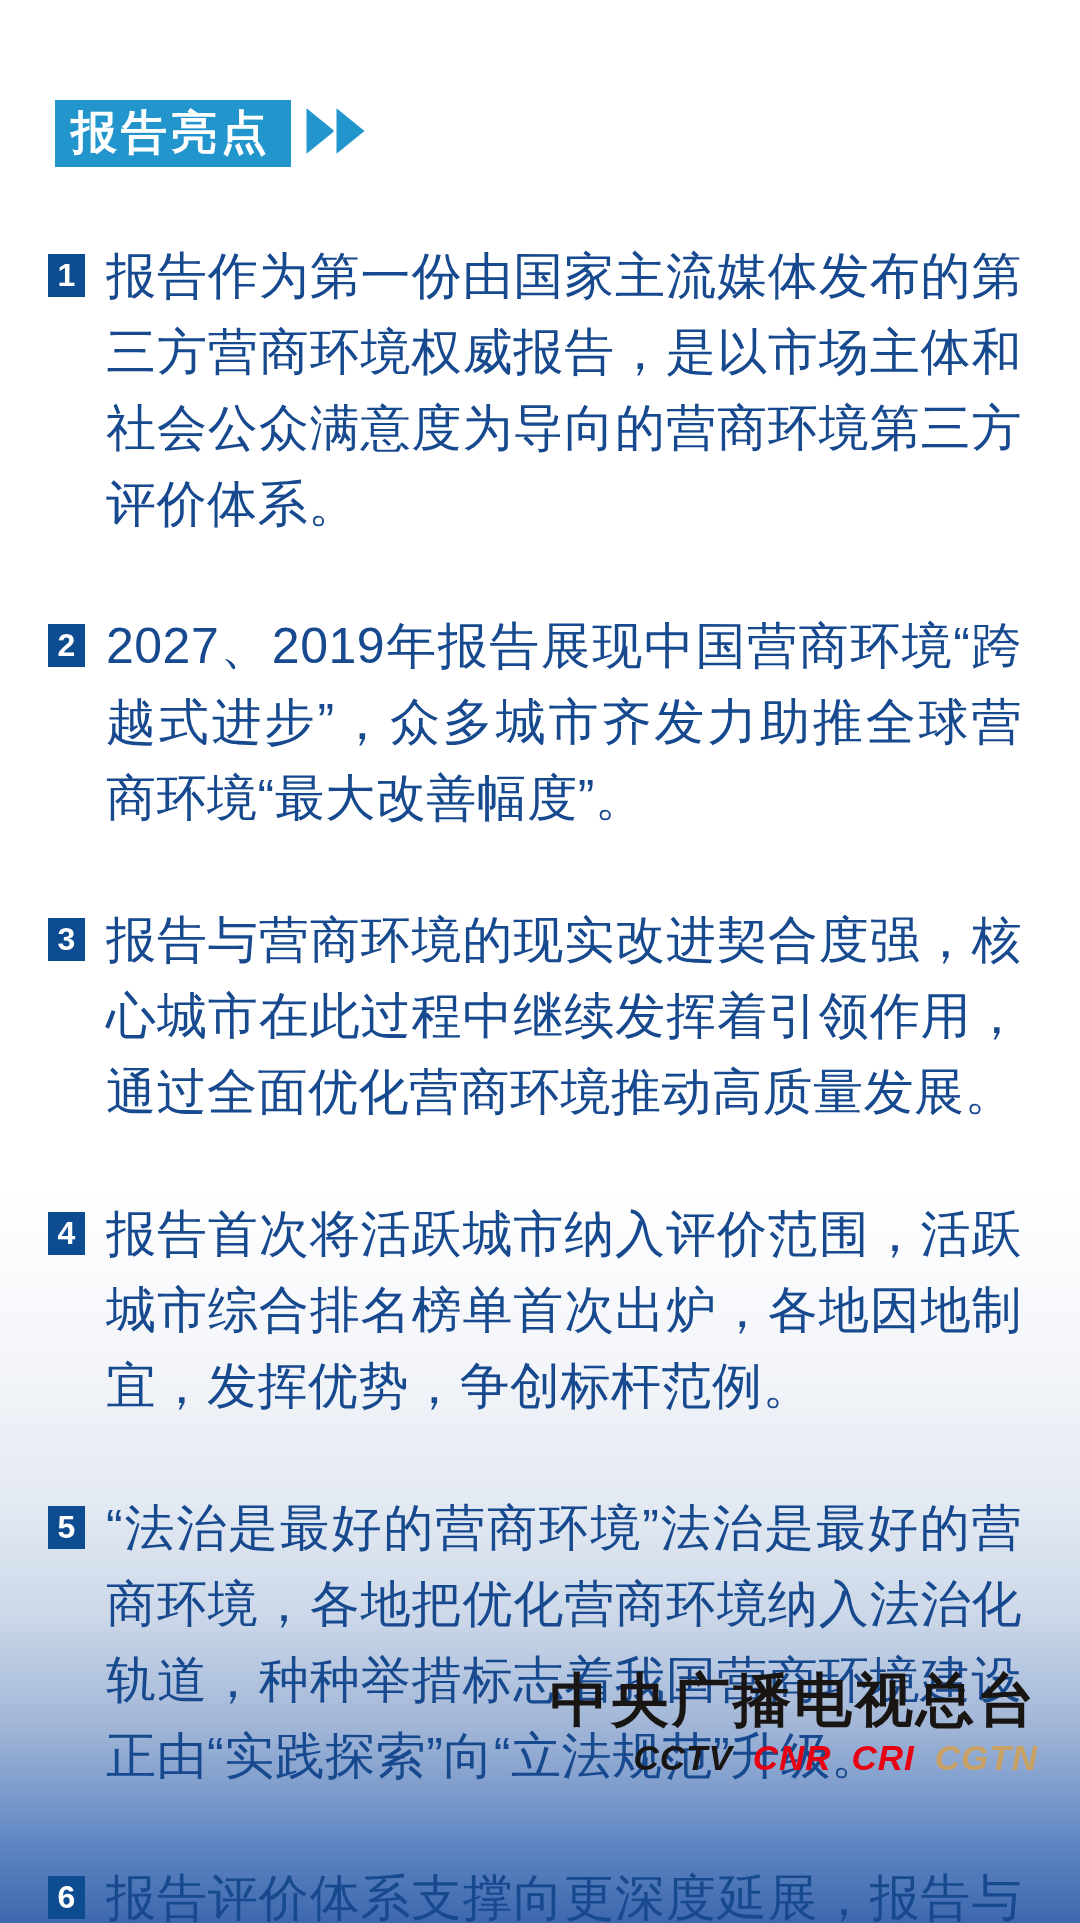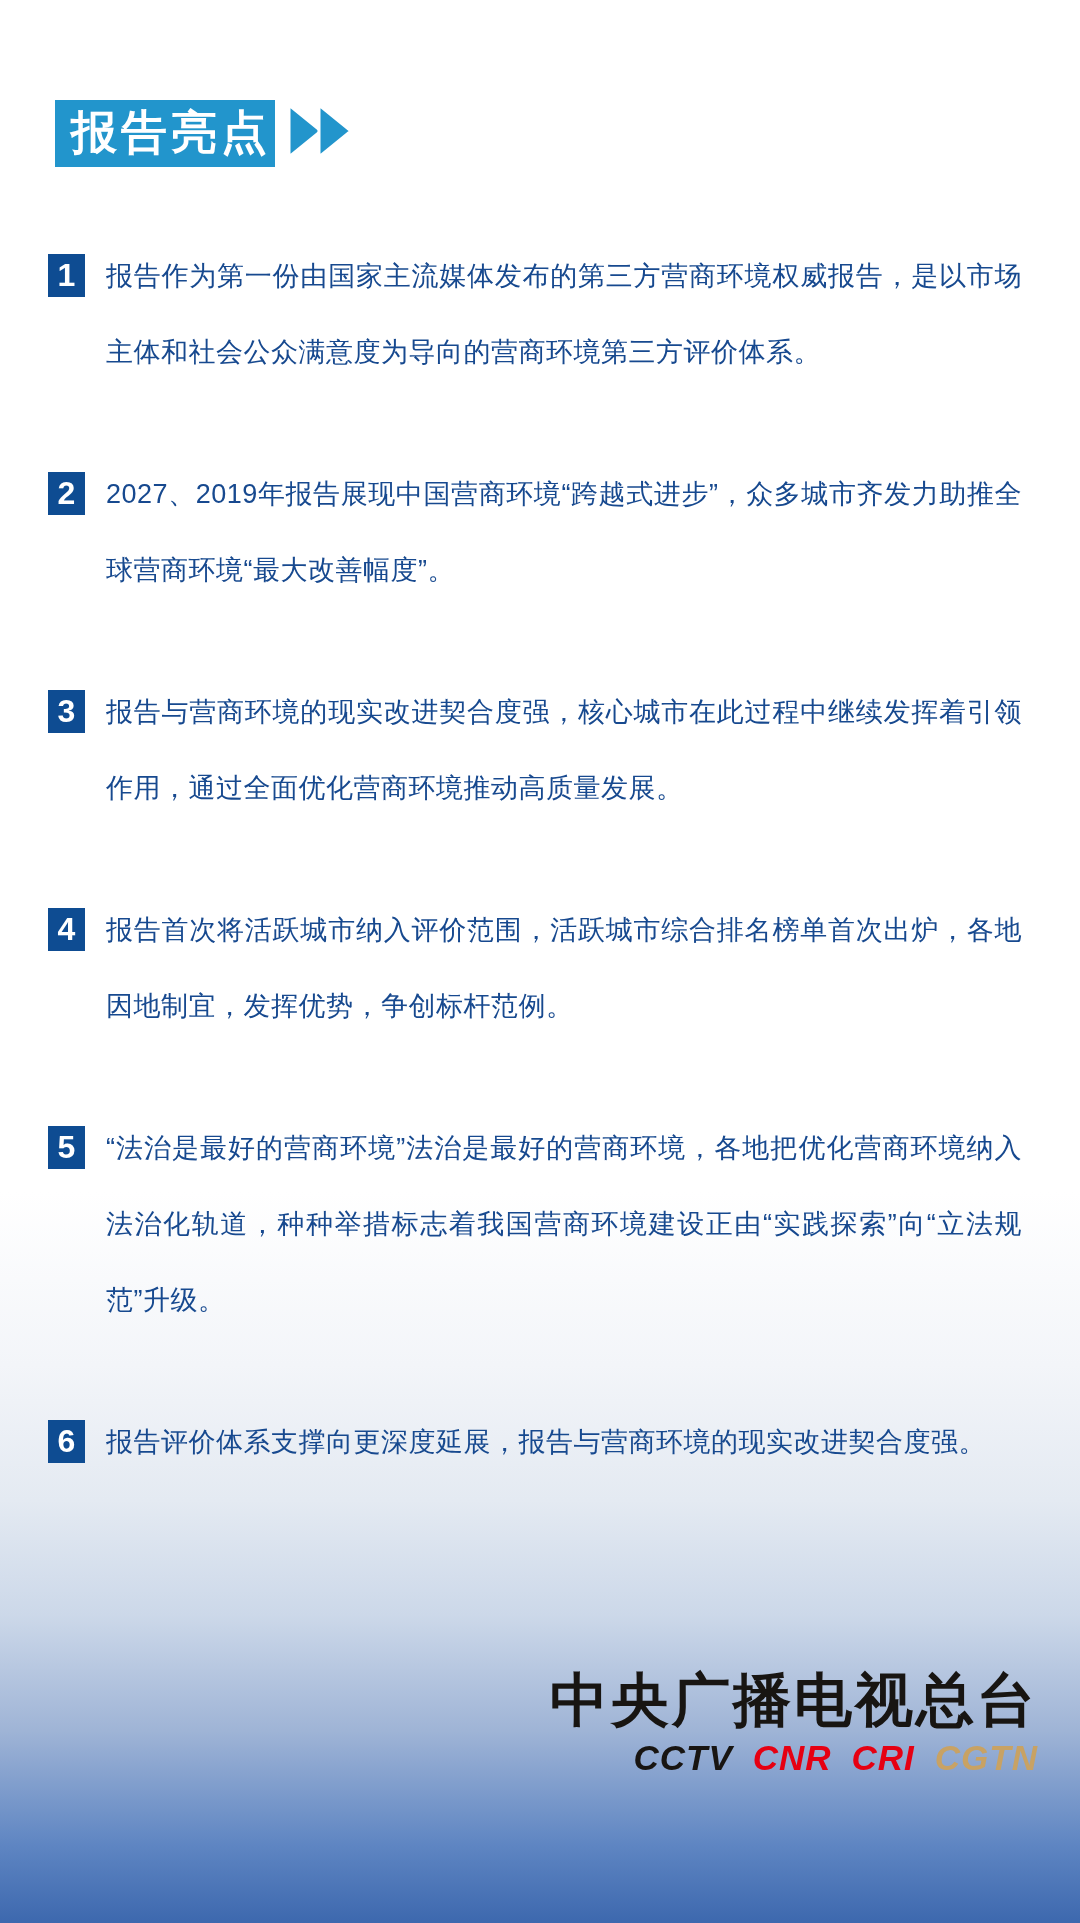--- a/index.html
+++ b/index.html
@@ -30,21 +30,21 @@
     left: 55px;
     display: flex;
     align-items: center;
   }
   .header-badge {
     background: #2295cc;
     color: #ffffff;
     font-size: 46px;
     font-weight: bold;
     letter-spacing: 4px;
-    padding: 7px 4px 9px 16px;
+    padding: 7px 20px 9px 16px;
     line-height: 1.1;
   }
   .header-arrows {
     margin-left: 12px;
     display: block;
   }
 
   
   .highlights {
     position: absolute;
@@ -66,21 +66,21 @@
     font-size: 32px;
     font-weight: bold;
     display: flex;
     align-items: center;
     justify-content: center;
     margin-top: 16px;
   }
   .highlight-text {
     margin-left: 21px;
     color: #17498f;
-    font-size: 27px;
+    font-size: 50px;
     line-height: 76px;
     letter-spacing: 0.5px;
     text-align: justify;
   }
 
   
   .footer {
     position: absolute;
     top: 1668px;
     right: 42px;

